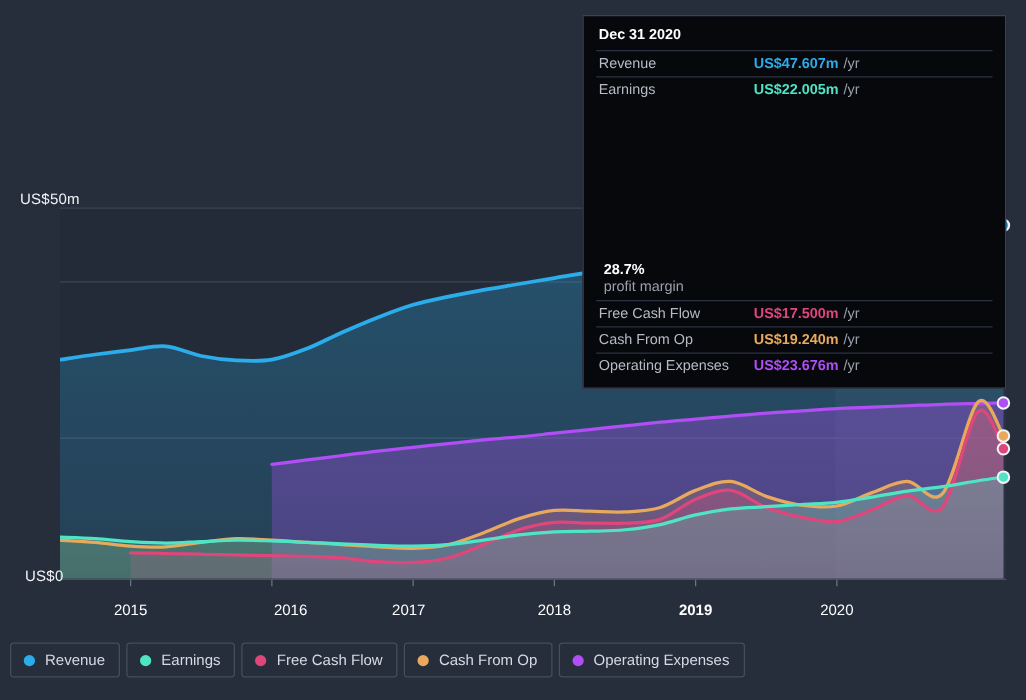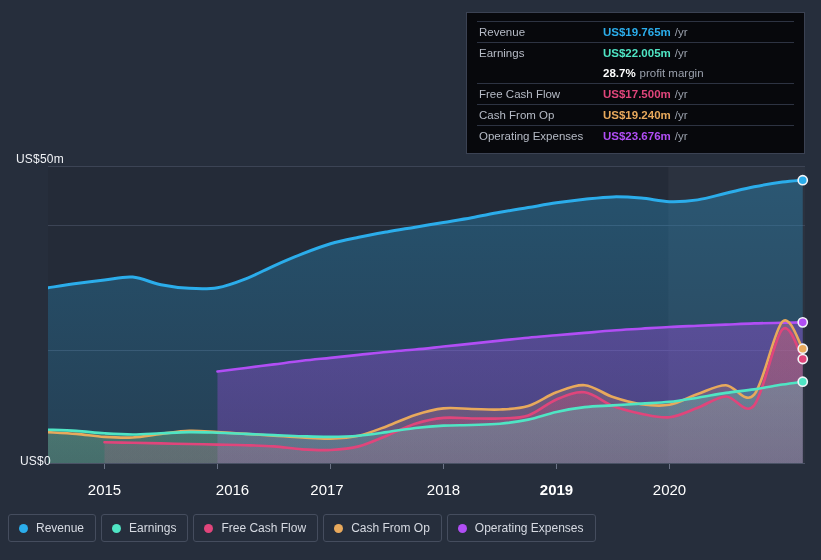--- a/index.html
+++ b/index.html
@@ -39,21 +39,21 @@
     font-size: 12px;
     color: #f0f2f6;
     letter-spacing: .2px;
     white-space: nowrap;
   }
   #y-label-top  { left: 16px; top: 152px; }
   #y-label-zero { left: 20px; top: 454px; text-align: center; }
 
   .x-tick-label {
     position: absolute;
-    font-size: 15px;
+    font-size: 12px;
     color: #ffffff;
     transform: translateX(-50%);
     top: 481px;
     white-space: nowrap;
   }
 
   
   #tooltip {
     position: absolute;
     left: 466px;
@@ -71,21 +71,21 @@
     padding: 1px 2px 6px 2px;
   }
   .tt-row {
     display: flex;
     align-items: baseline;
     border-top: 1px solid #2d3342;
     padding: 3px 2px 3px 2px;
     font-size: 11.5px;
     line-height: 14px;
   }
-  .tt-row.no-rule { border-top: none; }
+  .tt-row.no-rule { border-top: none; flex-direction: column; }
   .tt-key {
     width: 124px;
     flex: 0 0 124px;
     color: #b6bbc6;
     white-space: nowrap;
   }
   .tt-val {
     font-weight: bold;
     white-space: nowrap;
   }
@@ -212,24 +212,25 @@
   <div id="x-tick-labels">
       <div class="x-tick-label" style="left: 104.5px;">2015</div>
       <div class="x-tick-label" style="left: 217.5px; margin-left: 15px;">2016</div>
       <div class="x-tick-label" style="left: 327px;">2017</div>
       <div class="x-tick-label" style="left: 443.5px;">2018</div>
       <div class="x-tick-label" style="left: 556.5px; font-weight: bold;">2019</div>
       <div class="x-tick-label" style="left: 669.5px;">2020</div>
     </div>
 
   <div id="tooltip">
+    <div id="tooltip-title">Dec 31 2020</div>
     <div id="tooltip-rows">
         <div class="tt-row">
           <div class="tt-key">Revenue</div>
-          <div class="tt-val" style="color: rgb(43, 173, 235);">US$19.765m</div>
+          <div class="tt-val" style="color: rgb(43, 173, 235);">US$47.607m</div>
           <div class="tt-unit">/yr</div>
         </div>
         <div class="tt-row">
           <div class="tt-key">Earnings</div>
           <div class="tt-val" style="color: rgb(79, 229, 196);">US$22.005m</div>
           <div class="tt-unit">/yr</div>
         </div>
         <div class="tt-row no-rule">
           <div class="tt-key"></div>
           <div class="tt-val tt-sub-val" style="color: rgb(255, 255, 255);">28.7%</div>

